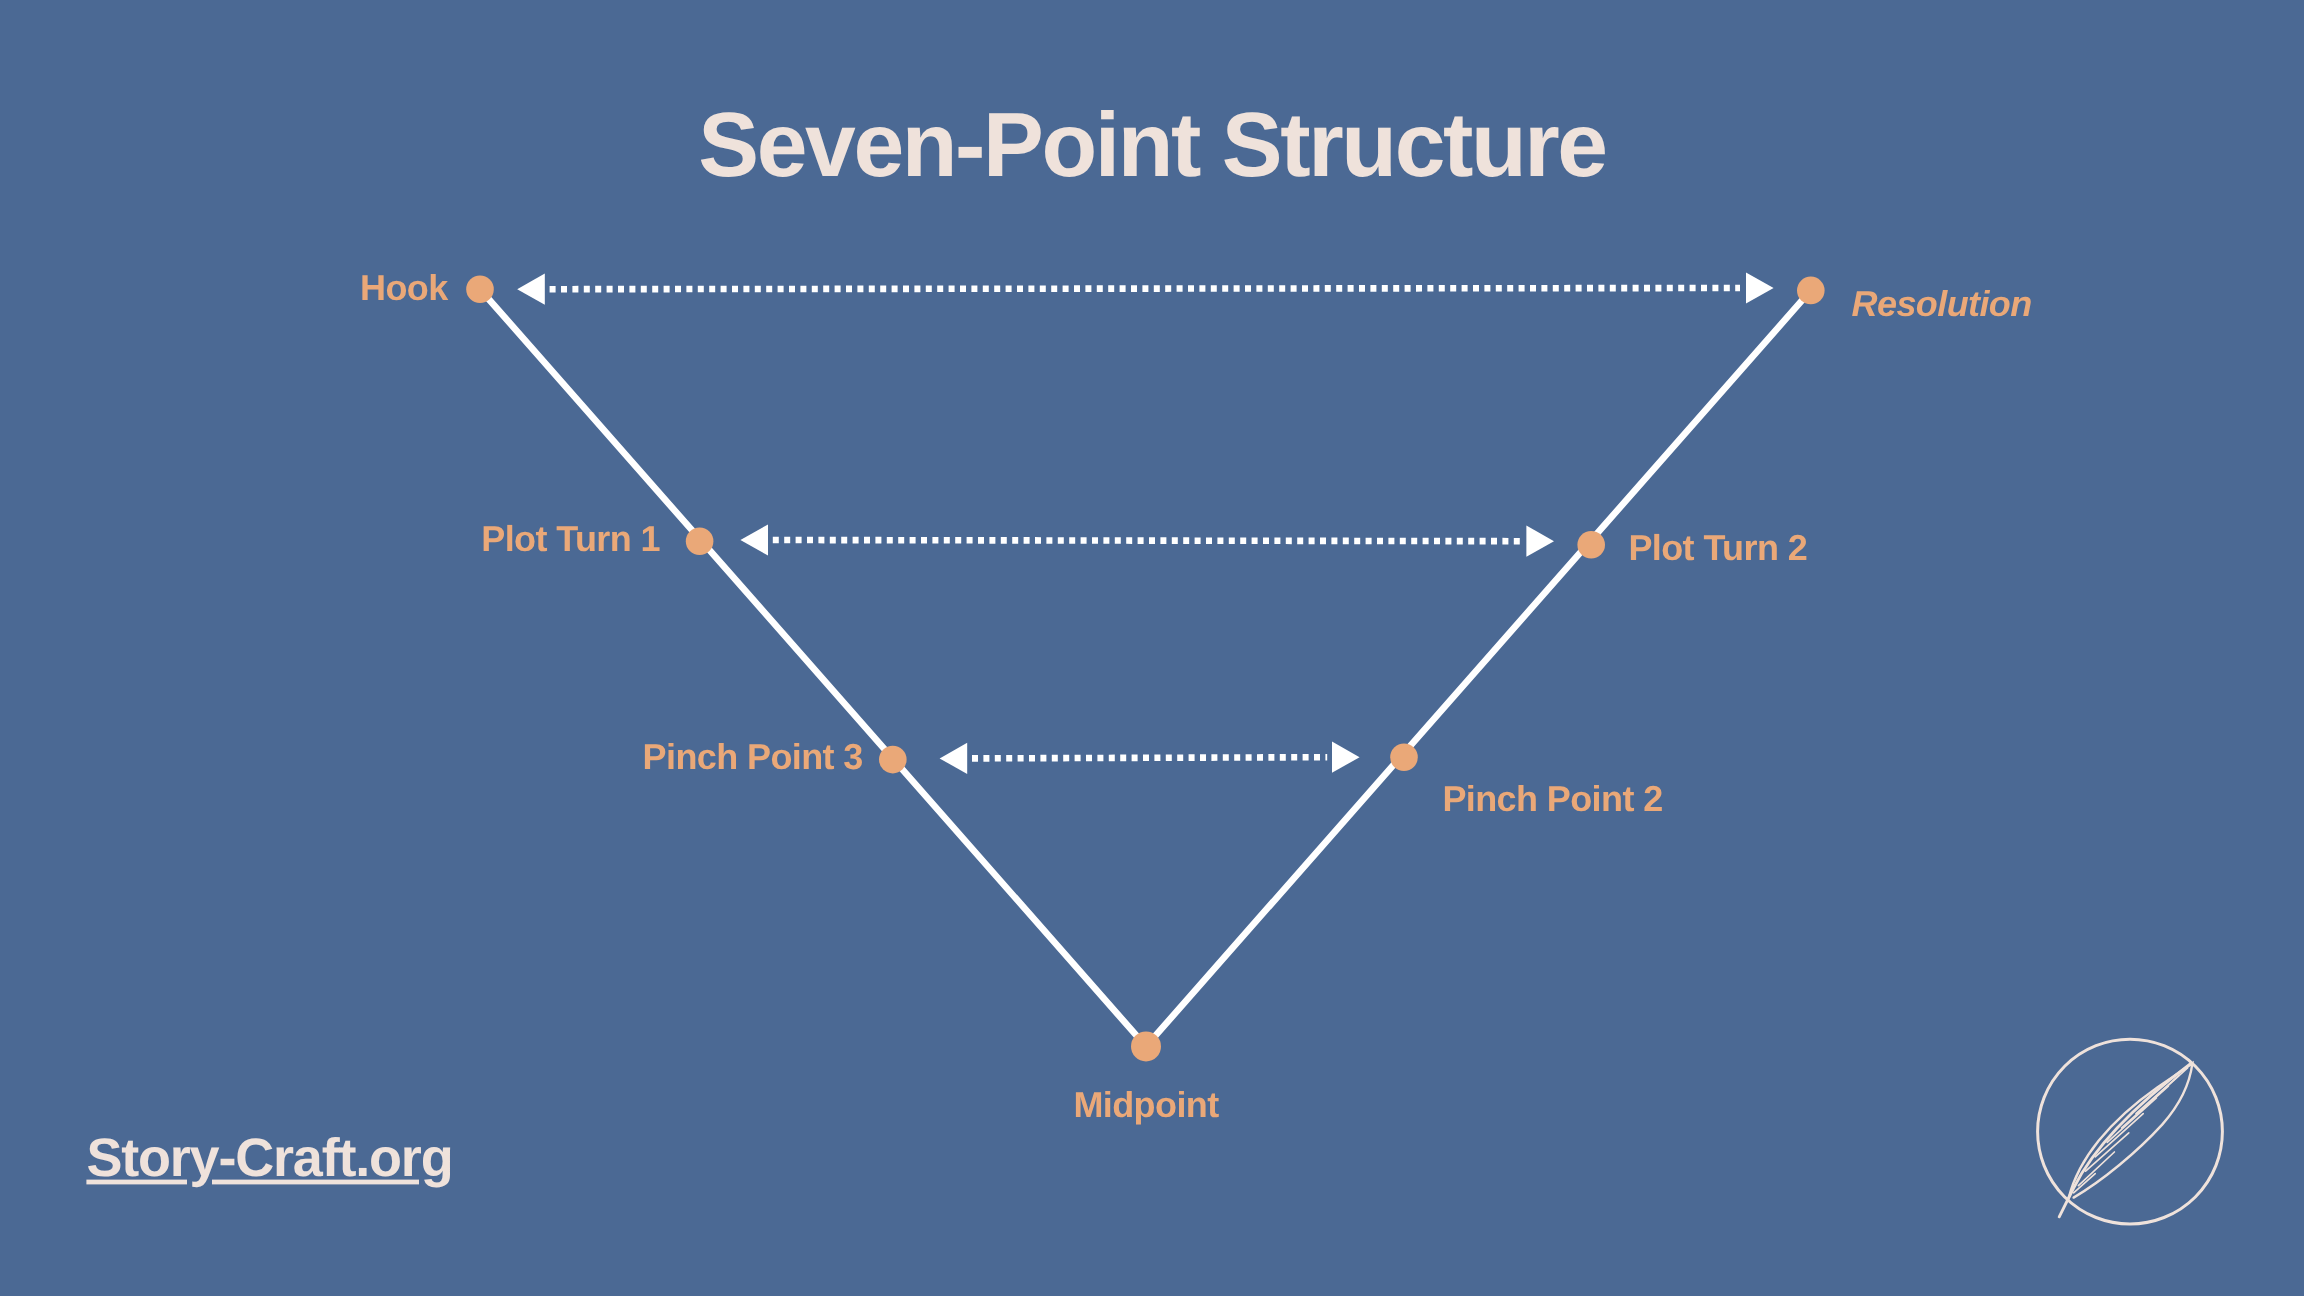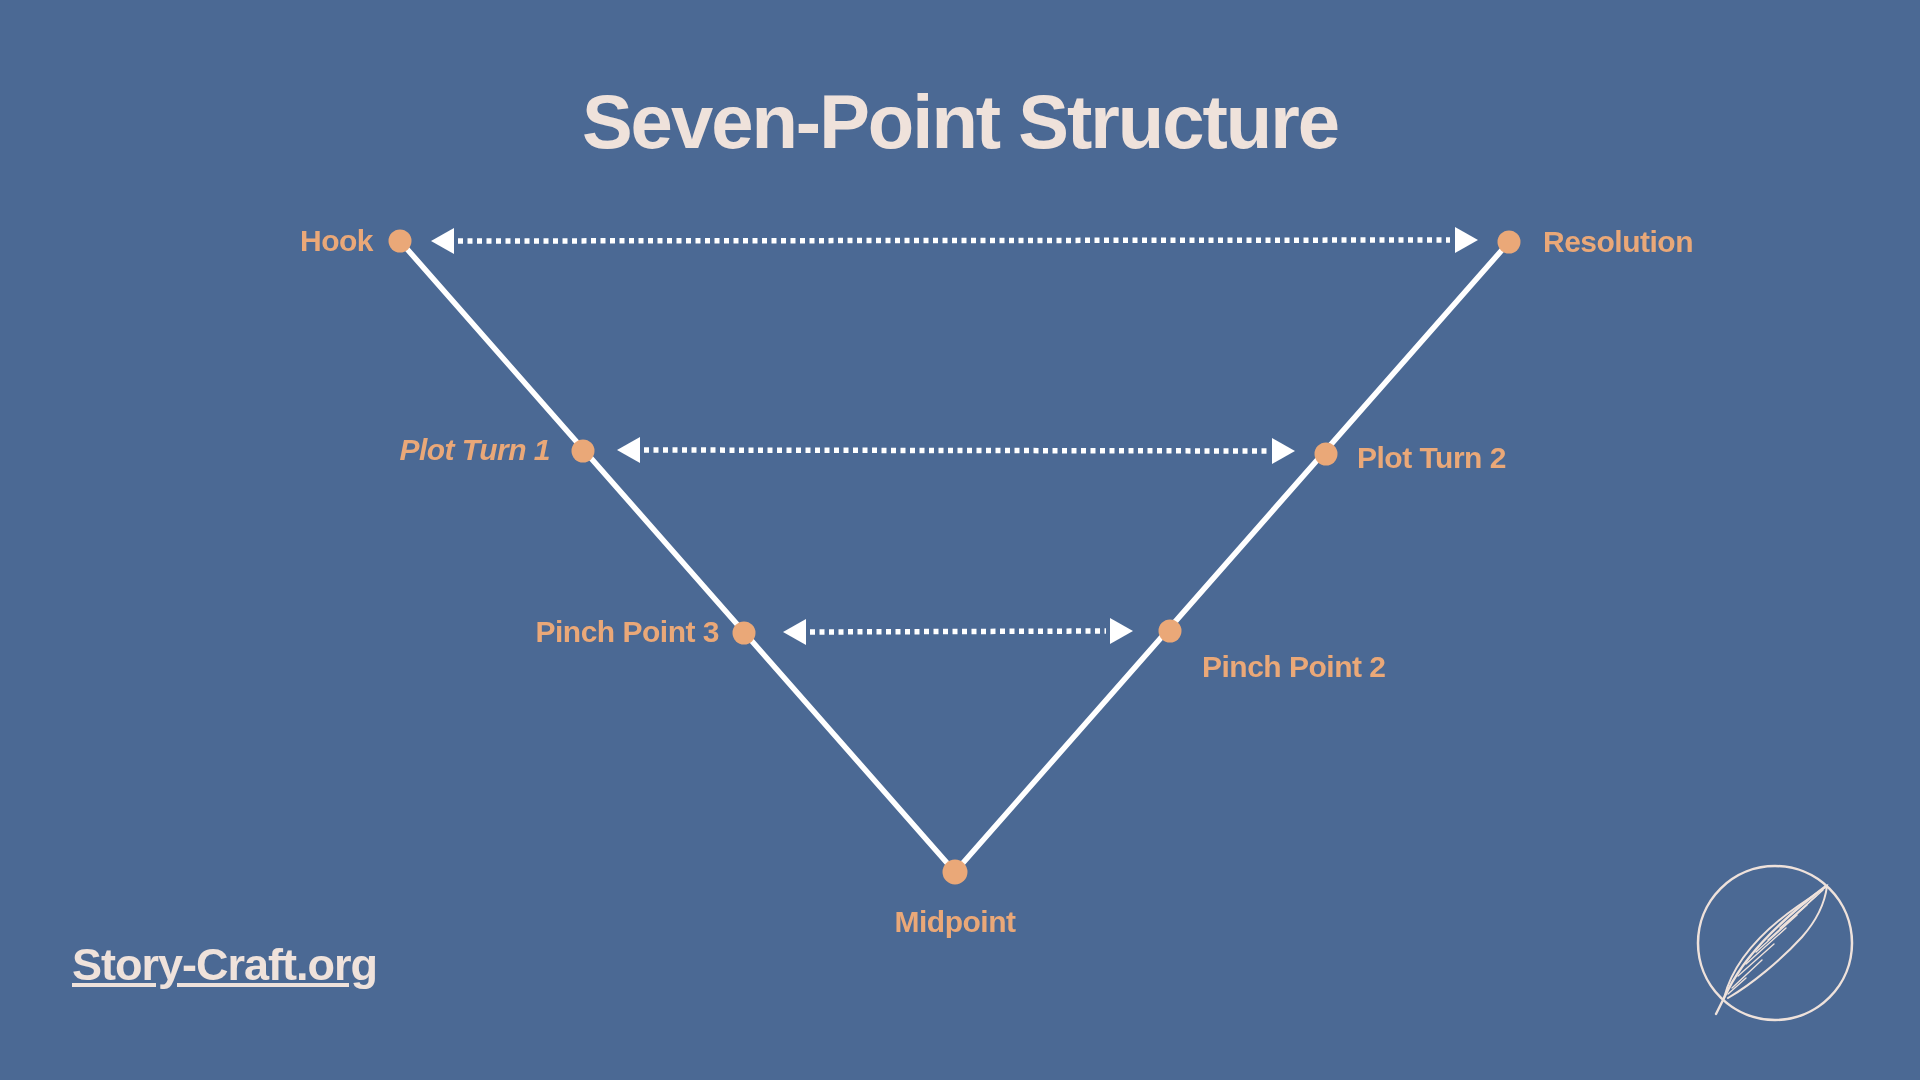--- a/index.html
+++ b/index.html
@@ -100,26 +100,26 @@
     <circle cx="400" cy="241" r="11.5" fill="#EAA878"></circle>
     <circle cx="583" cy="451" r="11.5" fill="#EAA878"></circle>
     <circle cx="744" cy="633" r="11.5" fill="#EAA878"></circle>
     <circle cx="955" cy="872" r="12.5" fill="#EAA878"></circle>
     <circle cx="1170" cy="631" r="11.5" fill="#EAA878"></circle>
     <circle cx="1326" cy="454" r="11.5" fill="#EAA878"></circle>
     <circle cx="1509" cy="242" r="11.5" fill="#EAA878"></circle>
   </svg>
 
   <div class="lbl anchor-right" style="left:373px;  top:241px;">Hook</div>
-  <div class="lbl anchor-right" style="left:550px;  top:450px;font-style:italic;">Plot Turn 1</div>
+  <div class="lbl anchor-right" style="left:550px;  top:450px;">Plot Turn 1</div>
   <div class="lbl anchor-right" style="left:719px;  top:632px;">Pinch Point 3</div>
   <div class="lbl anchor-center" style="left:955px;  top:922px;">Midpoint</div>
   <div class="lbl anchor-left" style="left:1202px; top:667px;">Pinch Point 2</div>
   <div class="lbl anchor-left" style="left:1357px; top:458px;">Plot Turn 2</div>
-  <div class="lbl anchor-left" style="left:1543px; top:242px;">Resolution</div>
+  <div class="lbl anchor-left" style="left:1543px; top:254px;font-style:italic;">Resolution</div>
 
   <div class="brand">Story-Craft.org</div>
 
   <svg class="logo" viewBox="0 0 190 190" aria-hidden="true">
     <g stroke="#EFE2DB" fill="none" stroke-linecap="round">
       <circle cx="95" cy="95" r="77" stroke-width="2.5"></circle>
 
       <path d="M36,166 C40,158 44,150 48,142 C62,114 90,80 146,38" stroke-width="2.4"></path>
 
       <path d="M44,150 C52,118 78,86 118,58 C130,50 140,43 147,38 C145,54 137,72 122,89 C101,112 72,136 48,150" stroke-width="2"></path>

